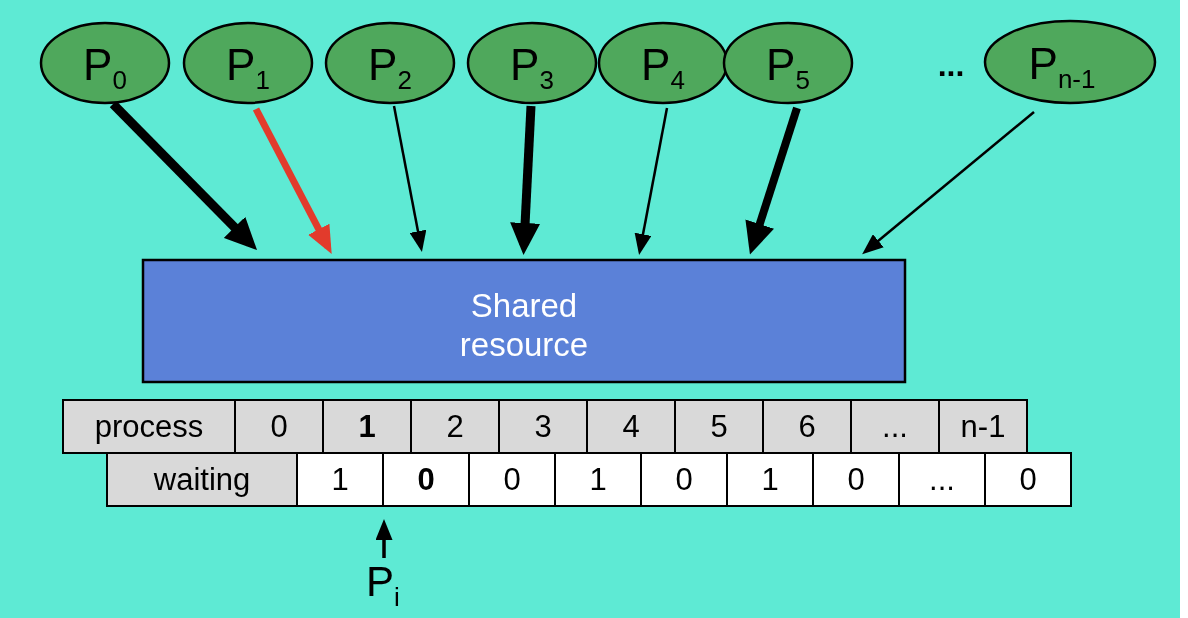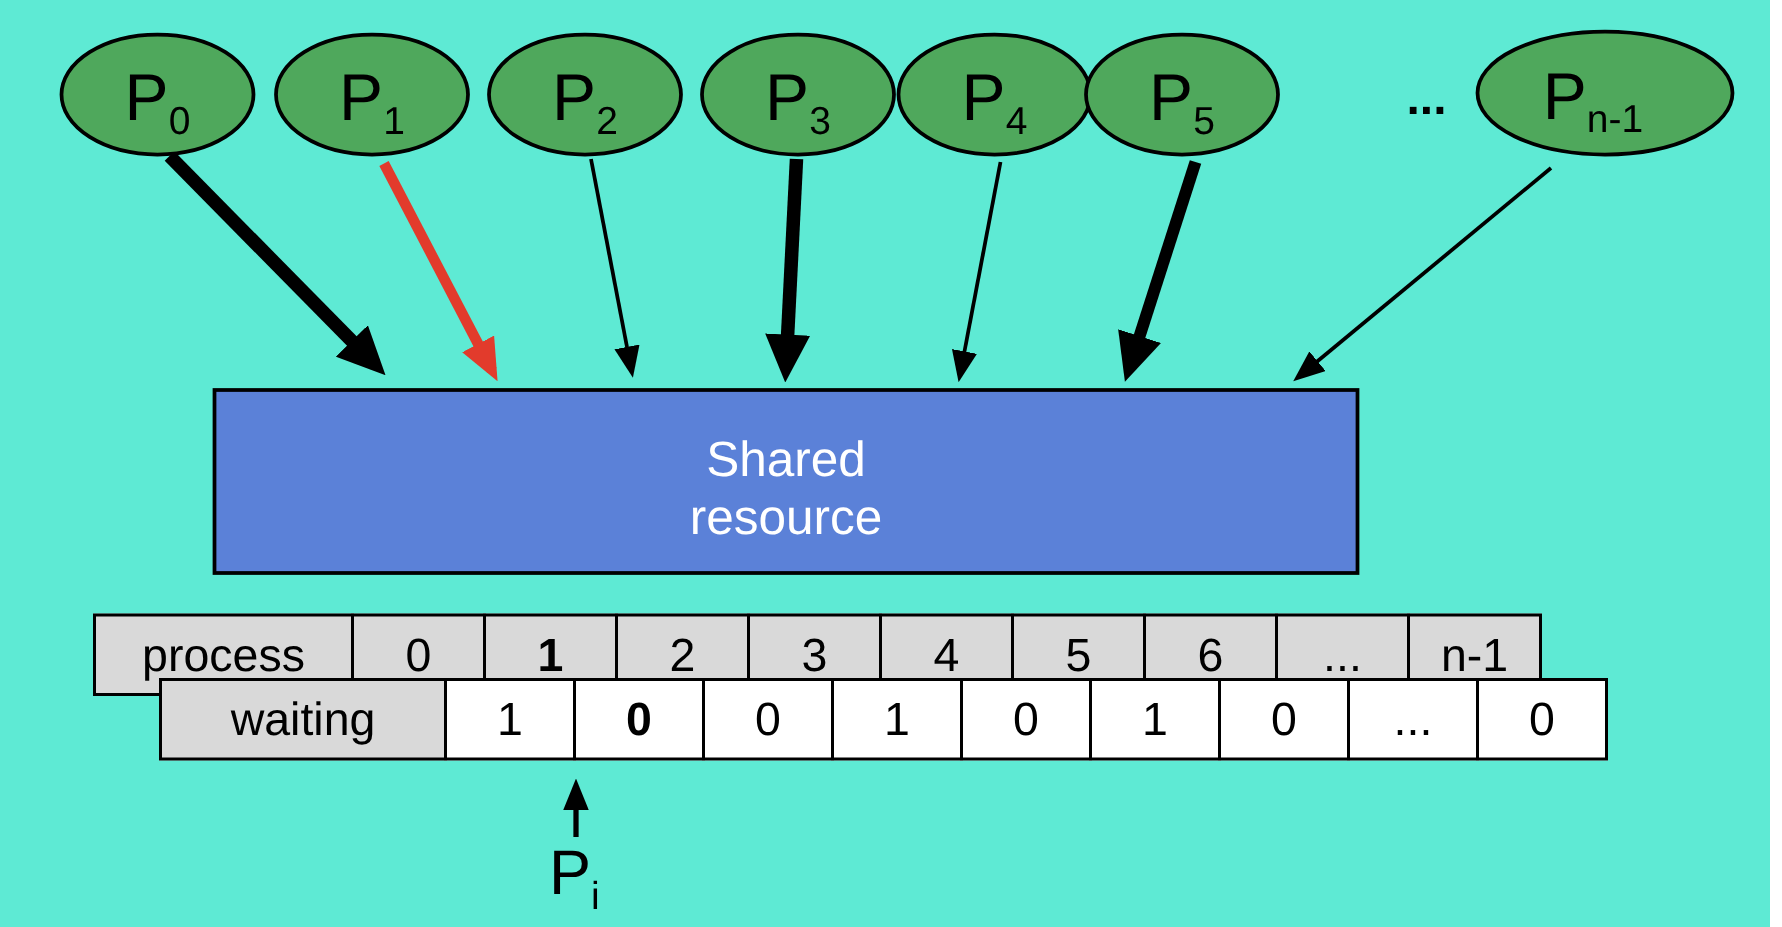--- a/index.html
+++ b/index.html
@@ -77,21 +77,21 @@
     <text x="951" y="76" text-anchor="middle" class="dots">...</text>
 
     <rect x="143" y="260" width="762" height="122" stroke="#000" stroke-width="2.5" fill="#5b81d8"></rect>
     <text x="524" y="317" text-anchor="middle" class="resource-label">Shared</text>
     <text x="524" y="356" text-anchor="middle" class="resource-label">resource</text>
 
     <line x1="384" y1="558" x2="384" y2="524" stroke="#000" stroke-width="3.5" marker-end="url(#mkSmall)"></line>
     <text x="366" y="596" class="pointer-label"><tspan>P</tspan><tspan class="pointer-sub" dy="10">i</tspan></text>
   </svg>
 
-  <div id="row-process" class="tbl-row" style="left:62px;top:409px;">
+  <div id="row-process" class="tbl-row" style="left:62px;top:399px;">
     <div class="cell hdr lbl-process">process</div>
     <div class="cell hdr col-p">0</div>
     <div class="cell hdr col-p bold">1</div>
     <div class="cell hdr col-p">2</div>
     <div class="cell hdr col-p">3</div>
     <div class="cell hdr col-p">4</div>
     <div class="cell hdr col-p">5</div>
     <div class="cell hdr col-p">6</div>
     <div class="cell hdr col-p">...</div>
     <div class="cell hdr col-p">n-1</div>

